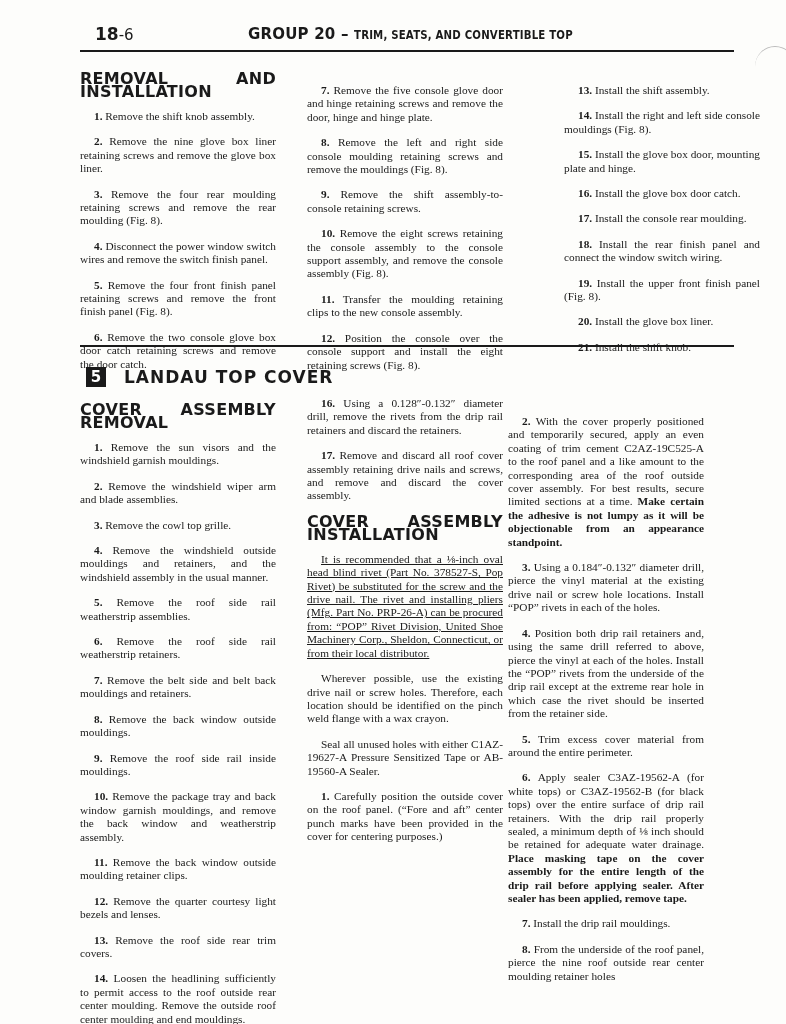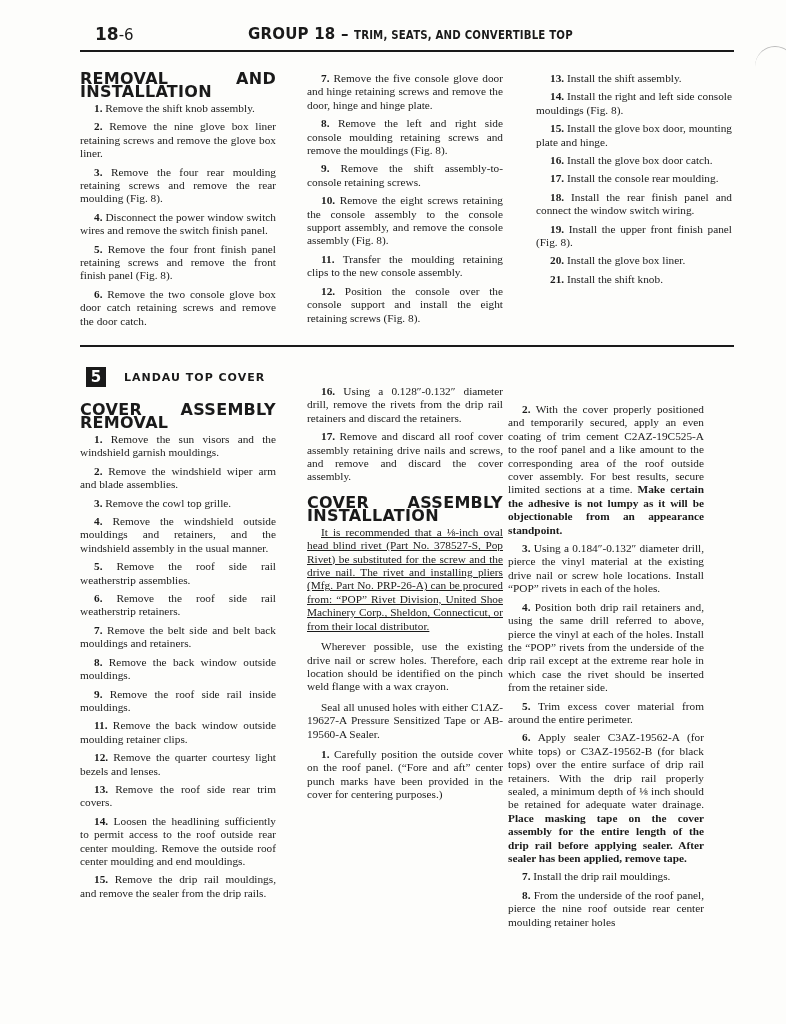--- a/index.html
+++ b/index.html
@@ -25,70 +25,70 @@
   }
   .running-title .rest { font-size: 12px; font-weight: bold; transform: scaleX(0.85); display: inline-block; transform-origin: left; }
   .corner-arc {
     position: absolute; left: 755px; top: 46px; width: 40px; height: 40px;
     border-top: 1px solid #bbb; border-radius: 50%;
   }
   .col {
     position: absolute; width: 196px; font-size: 11.3px; line-height: 13.4px;
     text-align: justify;
   }
-  .col p { margin: 0 0 5px 0; text-indent: 14px; }
+  .col p { margin: 12px 0 5px 0; text-indent: 14px; }
   .col .num { font-weight: bold; }
   .col .strong { font-weight: bold; }
   .sec-head {
     font-family: "DejaVu Sans", sans-serif; font-weight: bold; font-size: 16px;
     letter-spacing: 0.3px; margin: 0 0 4px 0; line-height: 13px;
   }
   .divider {
     position: absolute; left: 80px; top: 345px; width: 654px; border-top: 2px solid #1a1a1a;
   }
   .big-head {
     position: absolute; left: 86px; top: 367px; display: flex; align-items: center;
   }
   .big-head .badge {
     width: 20px; height: 20px; background: #1a1a1a; color: #fff;
     font-family: "DejaVu Sans", sans-serif; font-weight: bold; font-size: 15px;
     display: flex; align-items: center; justify-content: center; margin-right: 18px;
   }
   .big-head .title {
-    font-family: "DejaVu Sans", sans-serif; font-weight: bold; font-size: 11px;
+    font-family: "DejaVu Sans", sans-serif; font-weight: bold; font-size: 17px;
     letter-spacing: 1px;
   }
 </style>
 </head>
 <body>
 
 <div class="header">
   <span class="page-num"><span>18</span><span class="sub">-6</span></span>
-  <span class="running-title"><span>GROUP 18 – </span><span class="rest">TRIM, SEATS, AND CONVERTIBLE TOP</span></span>
+  <span class="running-title"><span>GROUP 20 – </span><span class="rest">TRIM, SEATS, AND CONVERTIBLE TOP</span></span>
 </div>
 <div class="corner-arc"></div>
 
 <div class="col" id="ri1" style="left:80px; top:72px;">
   <div class="sec-head">REMOVAL AND INSTALLATION</div>
 <p><span class="num">1.</span> <span>Remove the shift knob assembly.</span></p>
     <p><span class="num">2.</span> <span>Remove the nine glove box liner retaining screws and remove the glove box liner.</span></p>
     <p><span class="num">3.</span> <span>Remove the four rear moulding retaining screws and remove the rear moulding (Fig. 8).</span></p>
     <p><span class="num">4.</span> <span>Disconnect the power window switch wires and remove the switch finish panel.</span></p>
     <p><span class="num">5.</span> <span>Remove the four front finish panel retaining screws and remove the front finish panel (Fig. 8).</span></p>
     <p><span class="num">6.</span> <span>Remove the two console glove box door catch retaining screws and remove the door catch.</span></p>
   </div>
 <div class="col" id="ri2" style="left:307px; top:72px;">
     <p><span class="num">7.</span> <span>Remove the five console glove door and hinge retaining screws and remove the door, hinge and hinge plate.</span></p>
     <p><span class="num">8.</span> <span>Remove the left and right side console moulding retaining screws and remove the mouldings (Fig. 8).</span></p>
     <p><span class="num">9.</span> <span>Remove the shift assembly-to-console retaining screws.</span></p>
     <p><span class="num">10.</span> <span>Remove the eight screws retaining the console assembly to the console support assembly, and remove the console assembly (Fig. 8).</span></p>
     <p><span class="num">11.</span> <span>Transfer the moulding retaining clips to the new console assembly.</span></p>
     <p><span class="num">12.</span> <span>Position the console over the console support and install the eight retaining screws (Fig. 8).</span></p>
   </div>
-<div class="col" id="ri3" style="left:536px; top:72px;">
+<div class="col" id="ri3" style="left:564px; top:72px;">
     <p><span class="num">13.</span> <span>Install the shift assembly.</span></p>
     <p><span class="num">14.</span> <span>Install the right and left side console mouldings (Fig. 8).</span></p>
     <p><span class="num">15.</span> <span>Install the glove box door, mounting plate and hinge.</span></p>
     <p><span class="num">16.</span> <span>Install the glove box door catch.</span></p>
     <p><span class="num">17.</span> <span>Install the console rear moulding.</span></p>
     <p><span class="num">18.</span> <span>Install the rear finish panel and connect the window switch wiring.</span></p>
     <p><span class="num">19.</span> <span>Install the upper front finish panel (Fig. 8).</span></p>
     <p><span class="num">20.</span> <span>Install the glove box liner.</span></p>
     <p><span class="num">21.</span> <span>Install the shift knob.</span></p>
   </div>
@@ -104,20 +104,21 @@
   <div class="sec-head">COVER ASSEMBLY REMOVAL</div>
 <p><span class="num">1.</span> <span>Remove the sun visors and the windshield garnish mouldings.</span></p>
     <p><span class="num">2.</span> <span>Remove the windshield wiper arm and blade assemblies.</span></p>
     <p><span class="num">3.</span> <span>Remove the cowl top grille.</span></p>
     <p><span class="num">4.</span> <span>Remove the windshield outside mouldings and retainers, and the windshield assembly in the usual manner.</span></p>
     <p><span class="num">5.</span> <span>Remove the roof side rail weatherstrip assemblies.</span></p>
     <p><span class="num">6.</span> <span>Remove the roof side rail weatherstrip retainers.</span></p>
     <p><span class="num">7.</span> <span>Remove the belt side and belt back mouldings and retainers.</span></p>
     <p><span class="num">8.</span> <span>Remove the back window outside mouldings.</span></p>
     <p><span class="num">9.</span> <span>Remove the roof side rail inside mouldings.</span></p>
+    <p><span class="num">10.</span> <span>Remove the package tray and back window garnish mouldings, and remove the back window and weatherstrip assembly.</span></p>
     <p><span class="num">11.</span> <span>Remove the back window outside moulding retainer clips.</span></p>
     <p><span class="num">12.</span> <span>Remove the quarter courtesy light bezels and lenses.</span></p>
     <p><span class="num">13.</span> <span>Remove the roof side rear trim covers.</span></p>
     <p><span class="num">14.</span> <span>Loosen the headlining sufficiently to permit access to the roof outside rear center moulding. Remove the outside roof center moulding and end mouldings.</span></p>
     <p><span class="num">15.</span> <span>Remove the drip rail mouldings, and remove the sealer from the drip rails.</span></p>
   </div>
 <div class="col" id="l2" style="left:307px; top:385px;">
     <p><span class="num">16.</span> <span>Using a 0.128″-0.132″ diameter drill, remove the rivets from the drip rail retainers and discard the retainers.</span></p>
     <p><span class="num">17.</span> <span>Remove and discard all roof cover assembly retaining drive nails and screws, and remove and discard the cover assembly.</span></p>
     <div class="sec-head" style="margin-top: 12px;">COVER ASSEMBLY INSTALLATION</div>

